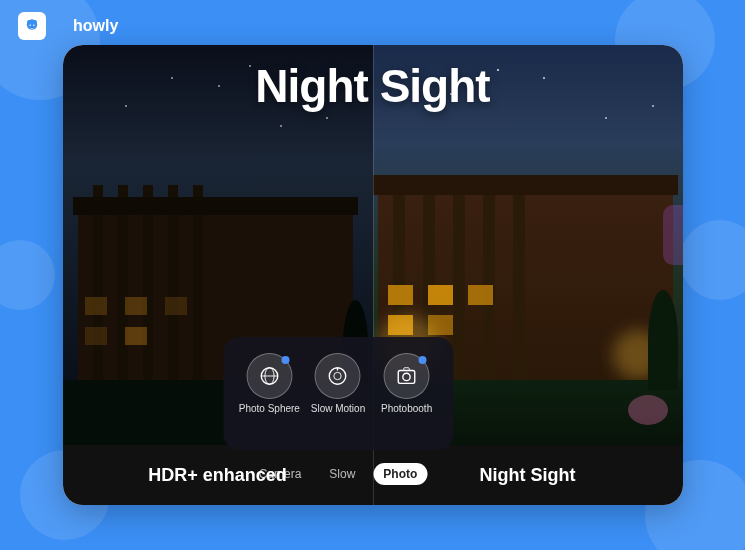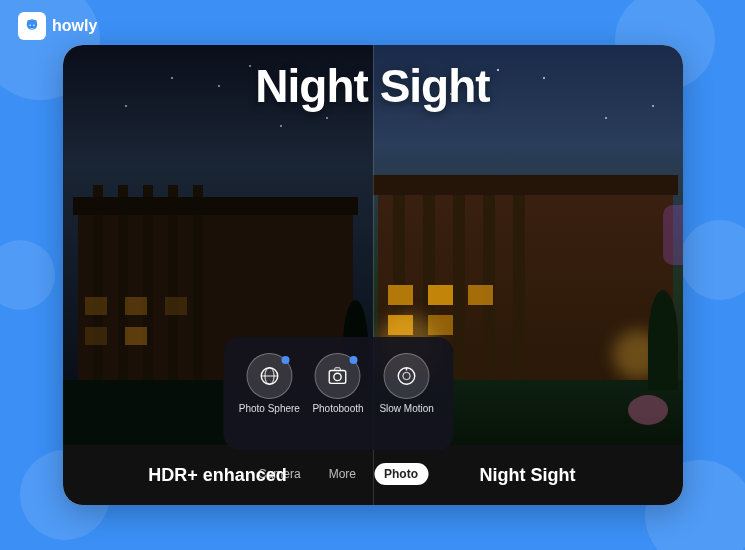--- a/index.html
+++ b/index.html
@@ -49,20 +49,21 @@
       display: flex;
       align-items: center;
       justify-content: center;
       font-size: 16px;
     }
 
     .howly-text {
       color: white;
       font-size: 16px;
       font-weight: 600;
+      margin-left: 21px;
     }
 
     
     .card {
       width: 620px;
       height: 460px;
       background: white;
       border-radius: 20px;
       overflow: hidden;
       position: relative;
@@ -371,54 +372,54 @@
             <circle cx="12" cy="12" r="9" stroke="white" stroke-width="1.5"></circle>
             <ellipse cx="12" cy="12" rx="5" ry="9" stroke="white" stroke-width="1"></ellipse>
             <line x1="3" y1="12" x2="21" y2="12" stroke="white" stroke-width="1"></line>
           </svg>
         </div>
         <span class="menu-label">Photo Sphere</span>
       </div>
 
       <div class="menu-item">
         <div class="menu-icon-circle">
+          <svg width="22" height="22" viewBox="0 0 24 24" fill="none">
+            <circle cx="12" cy="12" r="9" stroke="white" stroke-width="1.5"></circle>
+            <circle cx="12" cy="12" r="4" stroke="white" stroke-width="1"></circle>
+            <line x1="12" y1="3" x2="12" y2="6" stroke="white" stroke-width="1.5"></line>
+          </svg>
+        </div>
+        <span class="menu-label">Slow Motion</span>
+      </div>
+
+      <div class="menu-item">
+        <div class="menu-icon-circle">
           <div class="badge-dot"></div>
           <svg width="22" height="22" viewBox="0 0 24 24" fill="none">
             <rect x="3" y="6" width="18" height="14" rx="2" stroke="white" stroke-width="1.5"></rect>
             <circle cx="12" cy="13" r="4" stroke="white" stroke-width="1.5"></circle>
             <rect x="9" y="3" width="6" height="3" rx="1" stroke="white" stroke-width="1"></rect>
           </svg>
         </div>
         <span class="menu-label">Photobooth</span>
       </div>
-
-      <div class="menu-item">
-        <div class="menu-icon-circle">
-          <svg width="22" height="22" viewBox="0 0 24 24" fill="none">
-            <circle cx="12" cy="12" r="9" stroke="white" stroke-width="1.5"></circle>
-            <circle cx="12" cy="12" r="4" stroke="white" stroke-width="1"></circle>
-            <line x1="12" y1="3" x2="12" y2="6" stroke="white" stroke-width="1.5"></line>
-          </svg>
-        </div>
-        <span class="menu-label">Slow Motion</span>
-      </div>
     </div>
     <div class="menu-row">
 
 
 
     </div>
   </div>
 
   <div class="mode-bar">
     <div class="mode-btn">
       <span>Camera</span>
     </div>
     <div class="mode-btn">
-      <span>More</span>
+      <span>Slow</span>
     </div>
     <div class="mode-btn active">
       <span>Photo</span>
     </div>
   </div>
 
   <div class="bottom-labels">
     <div class="label-left">
       <span class="label-text">HDR+ enhanced</span>
     </div>

